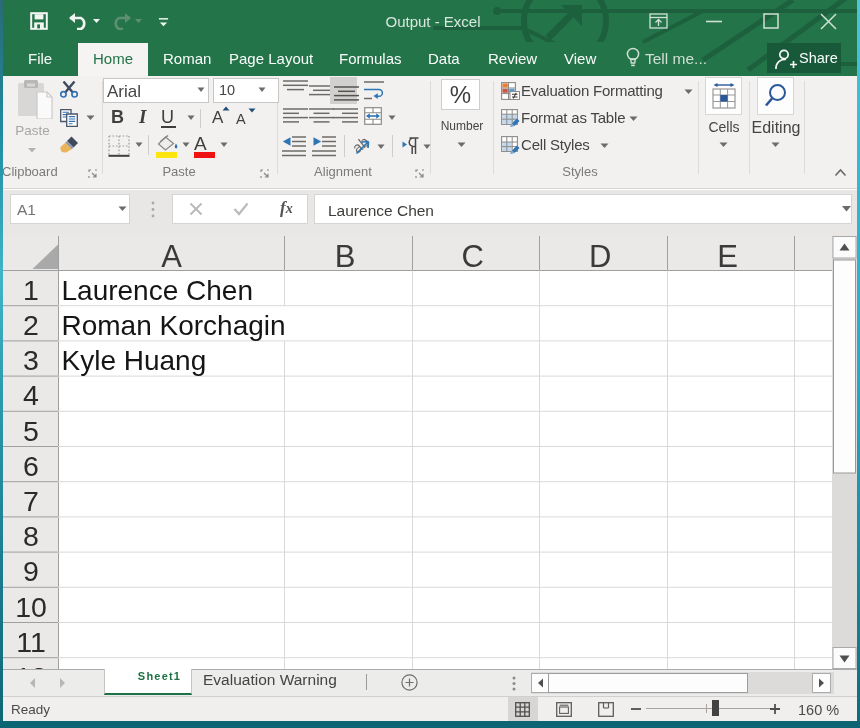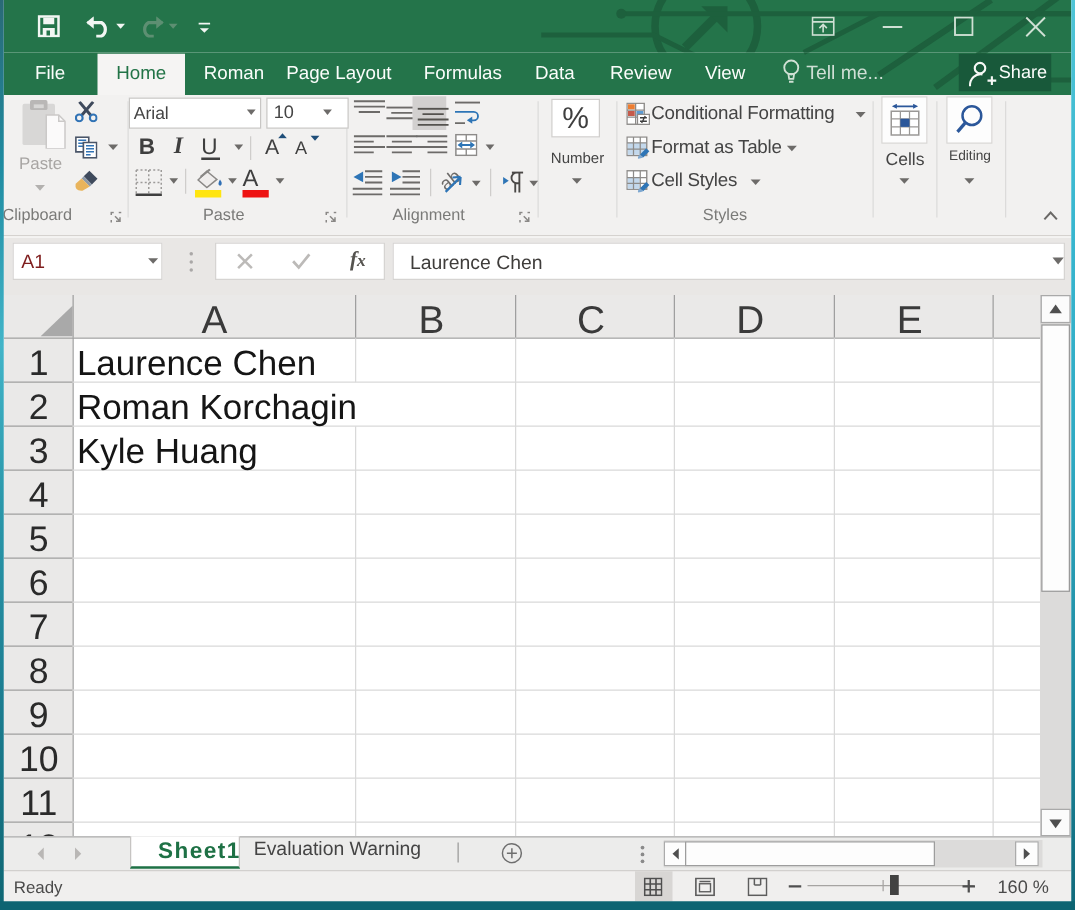--- a/index.html
+++ b/index.html
@@ -43,20 +43,21 @@
     <path d="M16 0 L22 5 L16 10 Z" fill="#5d8f72"></path>
   </svg>
   <svg class="abs" style="left:131px;top:18px" width="9" height="6" viewBox="0 0 9 6">
       <path d="M1 1 L4.5 5 L8 1 Z" fill="#5d8f72"></path>
     </svg>
 
   <svg class="abs" style="left:155px;top:17px" width="11" height="11" viewBox="0 0 12 12">
     <path d="M1 2 H11" stroke="#f2f6f3" stroke-width="1.6"></path>
     <path d="M2 6 L6 10 L10 6 Z" fill="#f2f6f3"></path>
   </svg>
+  <div class="abs" style="left:330px;top:13px;width:200px;text-align:center;font-size:15px;color:#d9e6dd">Output - Excel</div>
 
   <svg class="abs" style="left:646px;top:13px" width="19" height="16" viewBox="0 0 19 16">
     <rect x="1" y="1" width="17" height="14" fill="none" stroke="#cfe0d4" stroke-width="1.3"></rect>
     <path d="M1 4.5 H18" stroke="#cfe0d4" stroke-width="1.3"></path>
     <path d="M9.5 13 V7 M6.5 9.5 L9.5 6.5 L12.5 9.5" stroke="#cfe0d4" stroke-width="1.3" fill="none"></path>
   </svg>
   <svg class="abs" style="left:703px;top:20px" width="16" height="3" viewBox="0 0 16 3">
       <path d="M0 1.5 H16" stroke="#cfe0d4" stroke-width="1.6"></path>
     </svg>
   <svg class="abs" style="left:760px;top:13px" width="16" height="16" viewBox="0 0 16 16">
@@ -157,21 +158,21 @@
       <path d="M0.5 0.5 L4.5 5 L8.5 0.5 Z" fill="#6d6b69"></path>
     </svg>
 
   <svg class="abs" style="left:59px;top:60px" width="20" height="17" viewBox="0 0 20 17">
     <path d="M12.5 0.5 L19 7 L14.5 11.5 L8 5 Z" fill="#3f4a5c"></path>
     <path d="M8 5 L14.5 11.5 L12.8 13.2 L6.3 6.7 Z" fill="#8d99a8"></path>
     <path d="M6.3 6.7 L12.8 13.2 L7 16.5 Q0.5 17 1.5 11 Z" fill="#e9b45c"></path>
   </svg>
 
   <div class="abs" style="left:103px;top:2px;width:106px;height:25px;background:#fff;border:1px solid #c8c6c4"></div>
-  <div class="abs" style="left:107px;top:6px;font-size:14px">Arial</div>
+  <div class="abs" style="left:107px;top:6px;font-size:17px">Arial</div>
   <svg class="abs" style="left:197px;top:11px" width="8" height="6" viewBox="0 0 8 6">
       <path d="M0.5 0.5 L4 5 L7.5 0.5 Z" fill="#6d6b69"></path>
     </svg>
   <div class="abs" style="left:213px;top:2px;width:66px;height:25px;background:#fff;border:1px solid #c8c6c4"></div>
   <div class="abs" style="left:219px;top:6px;font-size:14.5px">10</div>
   <svg class="abs" style="left:258px;top:11px" width="8" height="6" viewBox="0 0 8 6">
       <path d="M0.5 0.5 L4 5 L7.5 0.5 Z" fill="#6d6b69"></path>
     </svg>
   <div class="abs" style="left:111px;top:31px;font-weight:bold;font-size:18px;color:#3f3f3f">B</div>
   <div class="abs" style="left:139px;top:30px;font-family:'Liberation Serif',serif;font-style:italic;font-weight:bold;font-size:19px;color:#3f3f3f">I</div>
@@ -333,21 +334,21 @@
 
   <svg class="abs" style="left:501px;top:6px" width="19" height="18" viewBox="0 0 19 18">
     <rect x="0.6" y="0.6" width="13.8" height="16.8" fill="#fff" stroke="#8d8b89" stroke-width="1.1"></rect>
     <path d="M0.6 6 H14.4 M0.6 11.6 H14.4 M7.5 0.6 V17.4" stroke="#8d8b89" stroke-width="1"></path>
     <rect x="1.4" y="1.4" width="5.4" height="4" fill="#ed7d31"></rect>
     <rect x="1.4" y="6.8" width="5.4" height="4" fill="#c55a4b"></rect>
     <rect x="8.2" y="6.8" width="5.4" height="4" fill="#5b9bd5"></rect>
     <rect x="9" y="9.5" width="9.5" height="8" fill="#fff" stroke="#8d8b89" stroke-width="1"></rect>
     <path d="M11 12.2 H16.5 M11 15 H16.5 M15.2 10.8 L12.3 16.4" stroke="#3f3f3f" stroke-width="1.1"></path>
   </svg>
-  <div class="abs" style="left:521px;top:6px;font-size:15px;letter-spacing:-0.2px">Conditional Formatting</div>
+  <div class="abs" style="left:521px;top:6px;font-size:15px;letter-spacing:-0.2px">Evaluation Formatting</div>
   <svg class="abs" style="left:684px;top:13px" width="9" height="6" viewBox="0 0 9 6">
       <path d="M0.5 0.5 L4.5 5 L8.5 0.5 Z" fill="#6d6b69"></path>
     </svg>
   <svg class="abs" style="left:501px;top:33px" width="20" height="18" viewBox="0 0 20 18">
     <rect x="0.6" y="0.6" width="15.8" height="14.8" fill="#fff" stroke="#8d8b89" stroke-width="1.1"></rect>
     <rect x="1.2" y="5.2" width="14.6" height="9.6" fill="#c3d8ec"></rect>
     <path d="M0.6 5.2 H16.4 M0.6 10.2 H16.4 M5.8 0.6 V15.4 M11.2 0.6 V15.4" stroke="#8d8b89" stroke-width="1"></path>
     <path d="M11 14.5 L16 9.5 L18.5 12 L13.5 17 Z" fill="#2e75b6"></path>
     <path d="M11 14.5 L13.5 17 L9.5 18.3 Q8.8 15.8 11 14.5" fill="#7fa8d0"></path>
   </svg>
@@ -378,29 +379,29 @@
   <div class="abs" style="left:684px;top:43px;width:80px;text-align:center;font-size:14px">Cells</div>
   <svg class="abs" style="left:719px;top:66px" width="9" height="6" viewBox="0 0 9 6">
       <path d="M0.5 0.5 L4.5 5 L8.5 0.5 Z" fill="#6d6b69"></path>
     </svg>
 
   <div class="abs" style="left:757px;top:1px;width:37px;height:38px;background:#fdfdfd;border:1px solid #d8d6d4"></div>
   <svg class="abs" style="left:764px;top:7px" width="24" height="25" viewBox="0 0 24 25">
     <circle cx="13.5" cy="9.5" r="7.5" fill="none" stroke="#2b579a" stroke-width="2"></circle>
     <path d="M8 15.5 L2 22.5" stroke="#2b579a" stroke-width="2.6"></path>
   </svg>
-  <div class="abs" style="left:736px;top:43px;width:80px;text-align:center;font-size:11px">Editing</div>
+  <div class="abs" style="left:736px;top:43px;width:80px;text-align:center;font-size:16px">Editing</div>
   <svg class="abs" style="left:771px;top:66px" width="9" height="6" viewBox="0 0 9 6">
       <path d="M0.5 0.5 L4.5 5 L8.5 0.5 Z" fill="#6d6b69"></path>
     </svg>
 </div>
 
 <div class="abs" id="fbar" style="left:3px;top:190px;width:854px;height:46px;background:#e9e7e5">
   <div class="abs" style="left:7px;top:4px;width:120px;height:30px;background:#fff;border:1px solid #d6d4d2"></div>
-  <div class="abs" style="left:14px;top:11px;font-size:15.5px;color:#7f1d1d">A1</div>
+  <div class="abs" style="left:14px;top:11px;font-size:15.5px;color:#737373">A1</div>
   <svg class="abs" style="left:115px;top:16px" width="9" height="6" viewBox="0 0 9 6">
       <path d="M0.5 0.5 L4.5 5 L8.5 0.5 Z" fill="#6d6b69"></path>
     </svg>
   <svg class="abs" style="left:148px;top:11px" width="4" height="18" viewBox="0 0 4 18">
       <g fill="#aaa8a7">
         <circle cx="2" cy="2" r="1.4"></circle>
         <circle cx="2" cy="8.5" r="1.4"></circle>
         <circle cx="2" cy="15" r="1.4"></circle>
       </g>
     </svg>
@@ -507,21 +508,21 @@
 </div>
 
 <div class="abs" id="tabs" style="left:3px;top:669px;width:854px;height:27px;background:#ececeb;border-top:1px solid #ababab">
   <svg class="abs" style="left:24px;top:7px" width="12" height="12" viewBox="0 0 12 12">
       <path d="M8 1 L3 6 L8 11 Z" fill="#b9b7b5"></path>
     </svg>
   <svg class="abs" style="left:53px;top:7px" width="12" height="12" viewBox="0 0 12 12">
       <path d="M4 1 L9 6 L4 11 Z" fill="#b9b7b5"></path>
     </svg>
   <div class="abs" style="left:101px;top:-1px;width:88px;height:26px;background:#fff;border-left:1px solid #c6c4c2;border-right:1px solid #c6c4c2;border-bottom:2px solid #1e7145"></div>
-  <div class="abs" style="left:101px;top:0px;width:111px;text-align:center;font-size:18px;letter-spacing:1.2px;font-weight:bold;color:#1e7145">Sheet1</div>
+  <div class="abs" style="left:101px;top:0px;width:111px;text-align:center;font-size:11px;letter-spacing:1.2px;font-weight:bold;color:#1e7145">Sheet1</div>
   <div class="abs" style="left:200px;top:1px;font-size:15.5px;color:#444">Evaluation Warning</div>
   <div class="abs" style="left:363px;top:4px;width:1px;height:16px;background:#999"></div>
   <svg class="abs" style="left:398px;top:4px" width="17" height="17" viewBox="0 0 17 17">
     <circle cx="8.5" cy="8.5" r="7.6" fill="none" stroke="#6e6e6e" stroke-width="1.2"></circle>
     <path d="M8.5 4.5 V12.5 M4.5 8.5 H12.5" stroke="#6e6e6e" stroke-width="1.2"></path>
   </svg>
   <svg class="abs" style="left:509px;top:6px" width="4" height="15" viewBox="0 0 4 15">
       <g fill="#8a8a8a">
         <circle cx="2" cy="2" r="1.5"></circle>
         <circle cx="2" cy="7.5" r="1.5"></circle>

